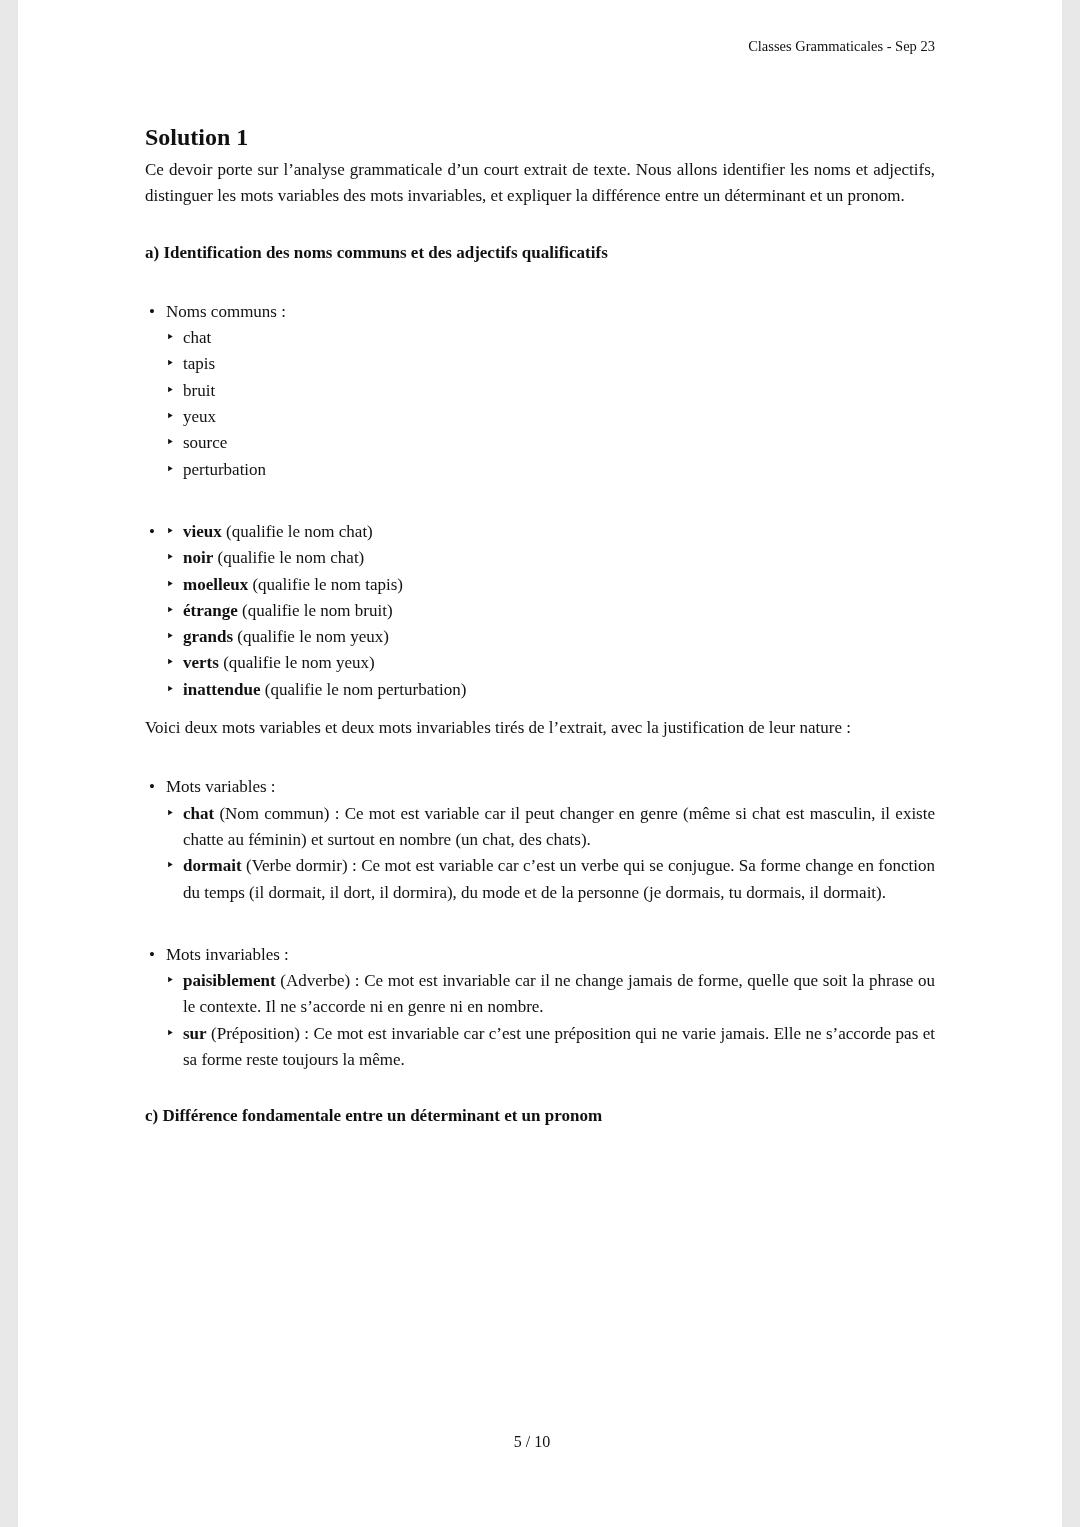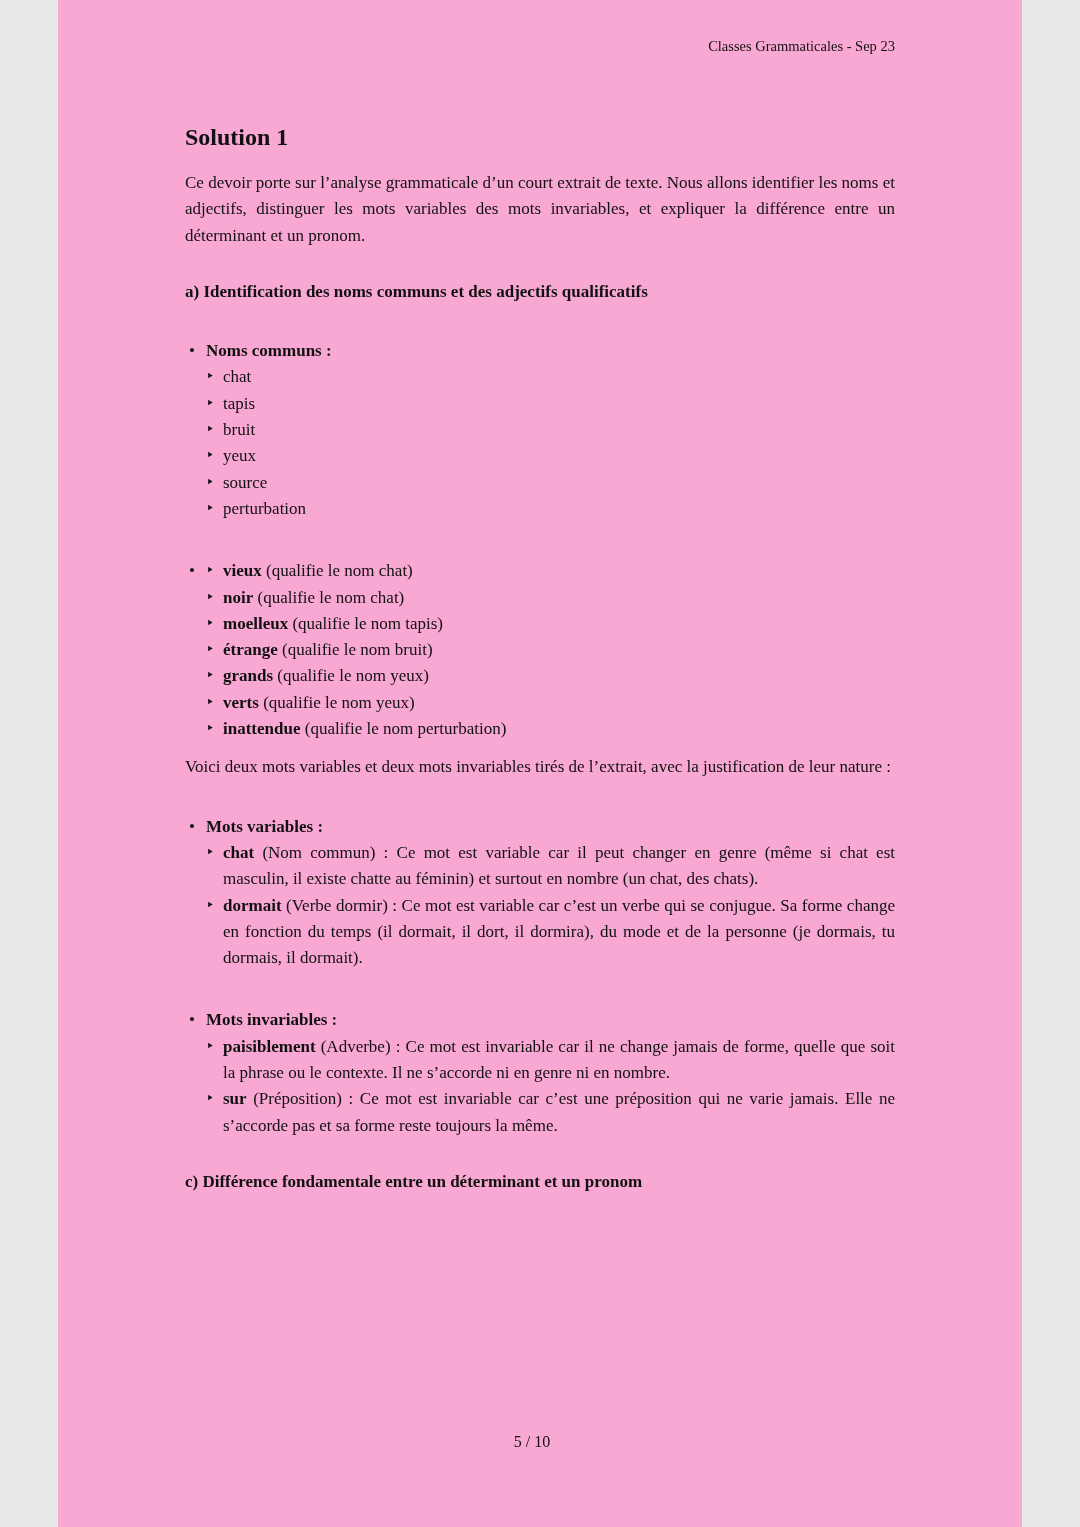--- a/index.html
+++ b/index.html
@@ -1,22 +1,22 @@
 <!DOCTYPE html>
 <html><head>
 <meta charset="utf-8">
 <style>
   * { box-sizing: border-box; }
   html, body { margin: 0; padding: 0; background: #e8e8e8; }
   .page {
     position: relative;
-    width: 964px;
+    width: 1044px;
     height: 1527px;
     margin: 0 auto;
-    background: #f9a8d4;
+    background: #ffffff;
     font-family: "Liberation Serif", "DejaVu Serif", serif;
     color: #111111;
     overflow: hidden;
   }
   .running-header {
     position: absolute;
     top: 38px;
     right: 127px;
     font-size: 14.5px;
     color: #111111;
@@ -26,21 +26,21 @@
     font-size: 17px;
     line-height: 26.3px;
   }
   h1.doc-title {
     font-size: 24px;
     font-weight: bold;
     margin: 122px 0 0 0;
     line-height: 30px;
   }
   .para {
-    margin: 18px 0 0 0;
+    margin: 5px 0 0 0;
     text-align: justify;
   }
   h2.sec-heading {
     font-size: 17px;
     font-weight: bold;
     margin: 30px 0 0 0;
     line-height: 26.3px;
   }
   .lead {
     margin: 1px 0 0 0;
@@ -50,21 +50,21 @@
     list-style: none;
     margin: 33px 0 12px 0;
     padding: 0;
   }
   ul.toplist > li.group {
     position: relative;
     padding-left: 21px;
     margin: 0 0 36px 0;
   }
   ul.toplist > li.group:last-child { margin-bottom: 0; }
-  .group-label { font-weight: bold; }
+  .group-label { font-weight: normal; }
   .blt {
     position: absolute;
     left: 4px;
     top: 0;
     font-weight: normal;
   }
   ul.sublist {
     list-style: none;
     margin: 0;
     padding: 0;

